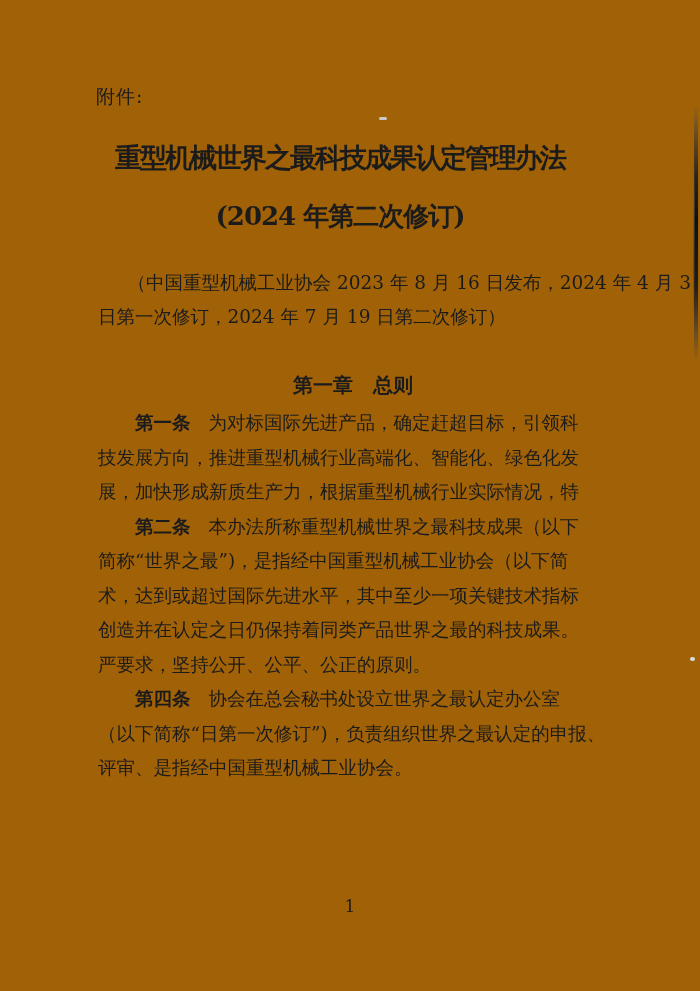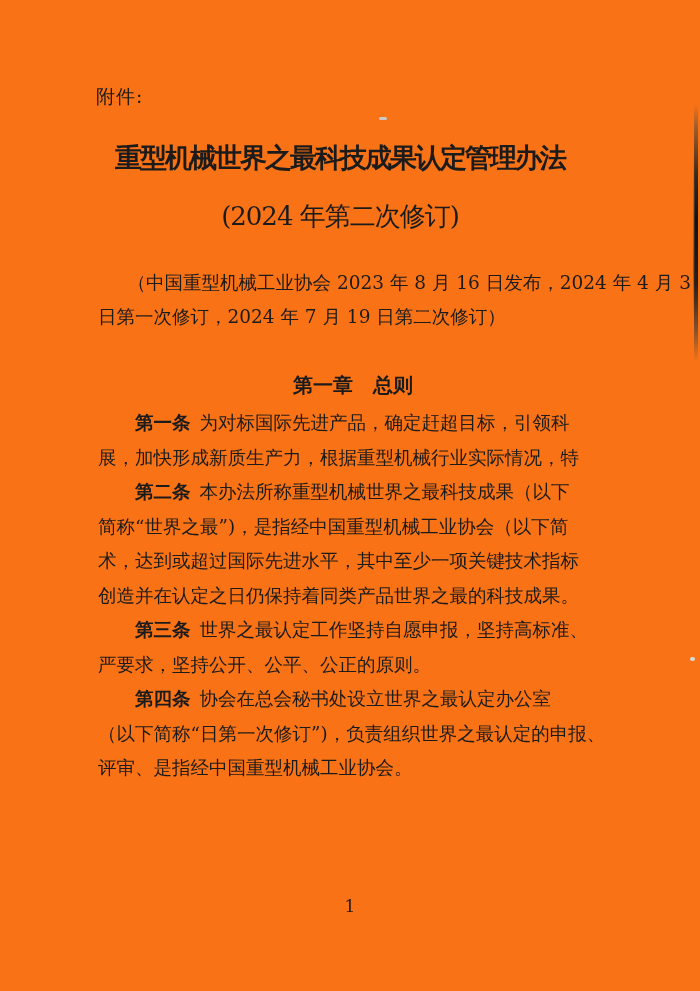--- a/index.html
+++ b/index.html
@@ -6,40 +6,40 @@
   body {
     width: 700px; height: 991px;
     background: #ffffff;
     font-family: "DejaVu Serif", "Liberation Serif", serif;
     color: #1b1b1b;
     position: relative;
     overflow: hidden;
   }
   .page {
     position: absolute; inset: 0;
-    background: #f97316;
+    background: #a16207;
   }
   .attachment {
     position: absolute; left: 96px; top: 84px;
     font-size: 19px; line-height: 24px;
     letter-spacing: 1px;
   }
   .title {
     position: absolute; left: 0; top: 143px; width: 680px;
     text-align: center;
     font-size: 27px; line-height: 30px;
     font-weight: bold;
     letter-spacing: -2px;
     white-space: nowrap;
   }
   .subtitle {
     position: absolute; left: 0; top: 201px; width: 680px;
     text-align: center;
     font-size: 26px; line-height: 30px;
-    font-weight: normal;
+    font-weight: bold;
     letter-spacing: -1px;
     white-space: nowrap;
   }
   .note {
     position: absolute; left: 98px; top: 266px; width: 492px;
     font-size: 18.5px; line-height: 34px;
   }
   .note .line { white-space: nowrap; }
   .note .line.first { text-indent: 1.6em; }
   .chapter-heading {
@@ -48,21 +48,21 @@
     font-size: 20px; line-height: 24px;
     font-weight: bold;
     white-space: nowrap;
   }
   .articles {
     position: absolute; left: 98px; top: 406px; width: 492px;
     font-size: 18.5px; line-height: 34.5px;
   }
   .articles .line { white-space: nowrap; }
   .articles .line.first { text-indent: 2em; }
-  .art-num { font-weight: bold; margin-right: 9px; }
+  .art-num { font-weight: bold; margin-right: 18px; }
   .page-number {
     position: absolute; left: 0; top: 896px; width: 700px;
     text-align: center;
     font-size: 17px; line-height: 20px;
   }
   
   .scan-streak {
     position: absolute; left: 694px; top: 104px;
     width: 4px; height: 258px;
     background: linear-gradient(to bottom,
@@ -109,28 +109,28 @@
   <div class="note">
     <div class="line first">（中国重型机械工业协会 2023 年 8 月 16 日发布，2024 年 4 月 3</div>
     <div class="line">日第一次修订，2024 年 7 月 19 日第二次修订）</div>
   </div>
 
   <div class="chapter-heading">第一章　总则</div>
 
   <div class="articles">
 
     <div class="line first"><span class="art-num">第一条</span><span>为对标国际先进产品，确定赶超目标，引领科</span></div>
+    <div class="line">技发展方向，推进重型机械行业高端化、智能化、绿色化发</div>
     <div class="line">展，加快形成新质生产力，根据重型机械行业实际情况，特</div>
 
     <div class="line first"><span class="art-num">第二条</span><span>本办法所称重型机械世界之最科技成果（以下</span></div>
     <div class="line">简称“世界之最”)，是指经中国重型机械工业协会（以下简</div>
     <div class="line">术，达到或超过国际先进水平，其中至少一项关键技术指标</div>
     <div class="line">创造并在认定之日仍保持着同类产品世界之最的科技成果。</div>
 
-    <div class="line first"><span class="art-num">第三条</span><span>世界之最认定工作坚持自愿申报，坚持高标准、</span></div>
     <div class="line">严要求，坚持公开、公平、公正的原则。</div>
 
     <div class="line first"><span class="art-num">第四条</span><span>协会在总会秘书处设立世界之最认定办公室</span></div>
     <div class="line">（以下简称“日第一次修订”)，负责组织世界之最认定的申报、</div>
     <div class="line">评审、是指经中国重型机械工业协会。</div>
 
   </div>
 
   <div class="page-number">1</div>
 

